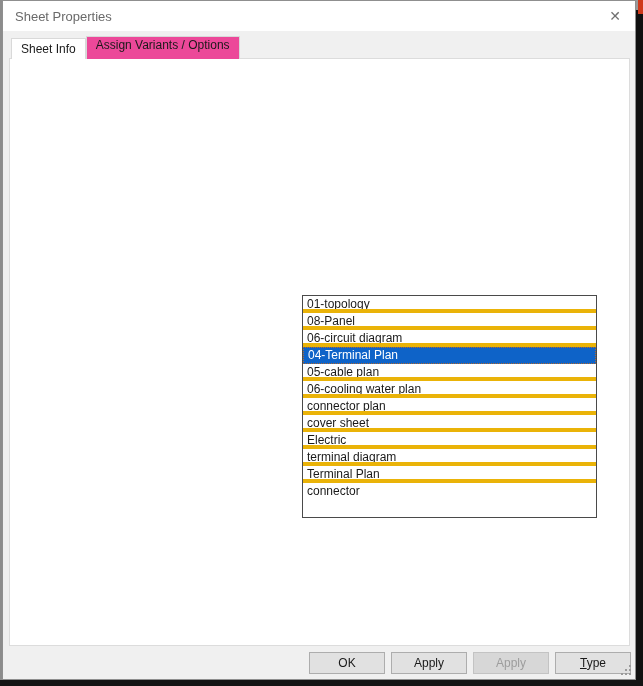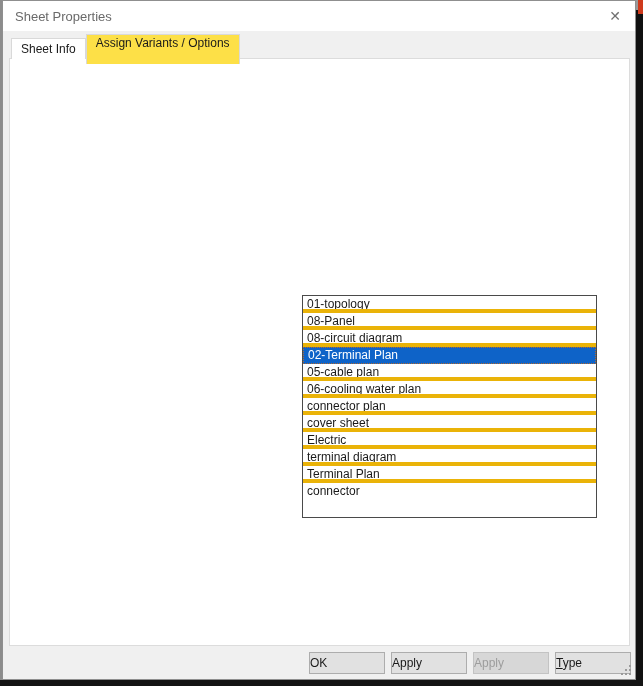--- a/index.html
+++ b/index.html
@@ -14,23 +14,23 @@
   .bg-left{left:0;top:0;width:2px;height:680px;background:#8c8c8c;}
 
   .dialog{left:2px;top:0;width:634px;height:680px;background:#f0f0f0;
           border:1px solid #8f8f8f;box-sizing:border-box;}
   .titlebar{left:0;top:0;width:100%;height:30px;background:#ffffff;text-decoration:underline;}
   .title{left:12px;top:8px;font-size:13px;color:#6a6a6a;}
   .closebtn{right:11px;top:6px;width:18px;height:18px;text-align:center;line-height:18px;
             font-size:14px;color:#707070;cursor:default;}
 
   
-  .tabs{left:8px;top:37px;height:21px;display:flex;align-items:center;}
+  .tabs{left:8px;top:37px;height:21px;display:flex;align-items:flex-end;}
   .tab{box-sizing:border-box;padding:0 9px;border:1px solid #d9d9d9;border-bottom:none;
-       background:#fde047;height:30px;line-height:17px;white-space:nowrap;position:relative;z-index:3;}
+       background:#ec4899;height:23px;line-height:17px;white-space:nowrap;position:relative;z-index:3;}
   .tab.active{background:#ffffff;height:21px;line-height:20px;z-index:4;}
   .tabpage{left:6px;top:57px;width:621px;height:588px;background:#ffffff;
            border:1px solid #dcdcdc;box-sizing:border-box;z-index:1;}
 
   
   .fchk{width:13px;height:13px;box-sizing:border-box;border:1px solid #4c4c4c;background:#fff;
         left:28px;text-align:center;line-height:11px;font-size:10px;color:#111;}
   .flabel{left:50px;white-space:nowrap;}
   .uf::first-letter{text-decoration:underline;}
   .ffield{left:210px;width:369px;height:20px;box-sizing:border-box;border:1px solid #767676;
@@ -88,21 +88,21 @@
   
   .ddlist{left:299px;top:294px;width:295px;height:223px;box-sizing:border-box;background:#fff;
           border:1px solid #4a4a4a;z-index:10;}
   .ditem{height:17px;box-sizing:border-box;line-height:16px;padding-left:4px;
          border-bottom:4px solid #eab308;white-space:nowrap;overflow:hidden;}
   .ditem:last-child{border-bottom:none;}
   .ditem.sel{background:var(--selblue,#0e63c8);color:#fff;border:1px dotted #b06a30;line-height:14px;}
 
   
   .btn{top:651px;width:76px;height:22px;box-sizing:border-box;background:#e1e1e1;
-       border:1px solid #adadad;line-height:20px;cursor:default;}
+       border:1px solid #adadad;text-align:center;line-height:20px;cursor:default;}
   .btn.disabled{background:#d7d7d7;border-color:#c3c3c3;color:#9d9d9d;}
   .grip{right:4px;bottom:4px;width:2px;height:2px;background:#9a9a9a;
         box-shadow:0 -4px #9a9a9a,0 -8px #9a9a9a,-4px 0 #9a9a9a,-4px -4px #9a9a9a,-8px 0 #9a9a9a;}
 </style>
 </head>
 <body>
 
 <div class="screen">
   <div class="abs bg-left"></div>
   <div class="abs bg-right"></div>
@@ -328,22 +328,22 @@
       <div class="vsb">
         <span class="sbarrow up"></span>
         <span class="sbthumb"></span>
         <span class="sbarrow down"></span>
       </div>
     </div>
 
     <div class="abs ddlist" id="dropdown">
         <div class="ditem">01-topology</div>
         <div class="ditem">08-Panel</div>
-        <div class="ditem">08-circuit diagram</div>
-        <div class="ditem sel">02-Terminal Plan</div>
+        <div class="ditem">06-circuit diagram</div>
+        <div class="ditem sel">04-Terminal Plan</div>
         <div class="ditem">05-cable plan</div>
         <div class="ditem">06-cooling water plan</div>
         <div class="ditem">connector plan</div>
         <div class="ditem">cover sheet</div>
         <div class="ditem">Electric</div>
         <div class="ditem">terminal diagram</div>
         <div class="ditem">Terminal Plan</div>
         <div class="ditem">connector</div>
       </div>
 

